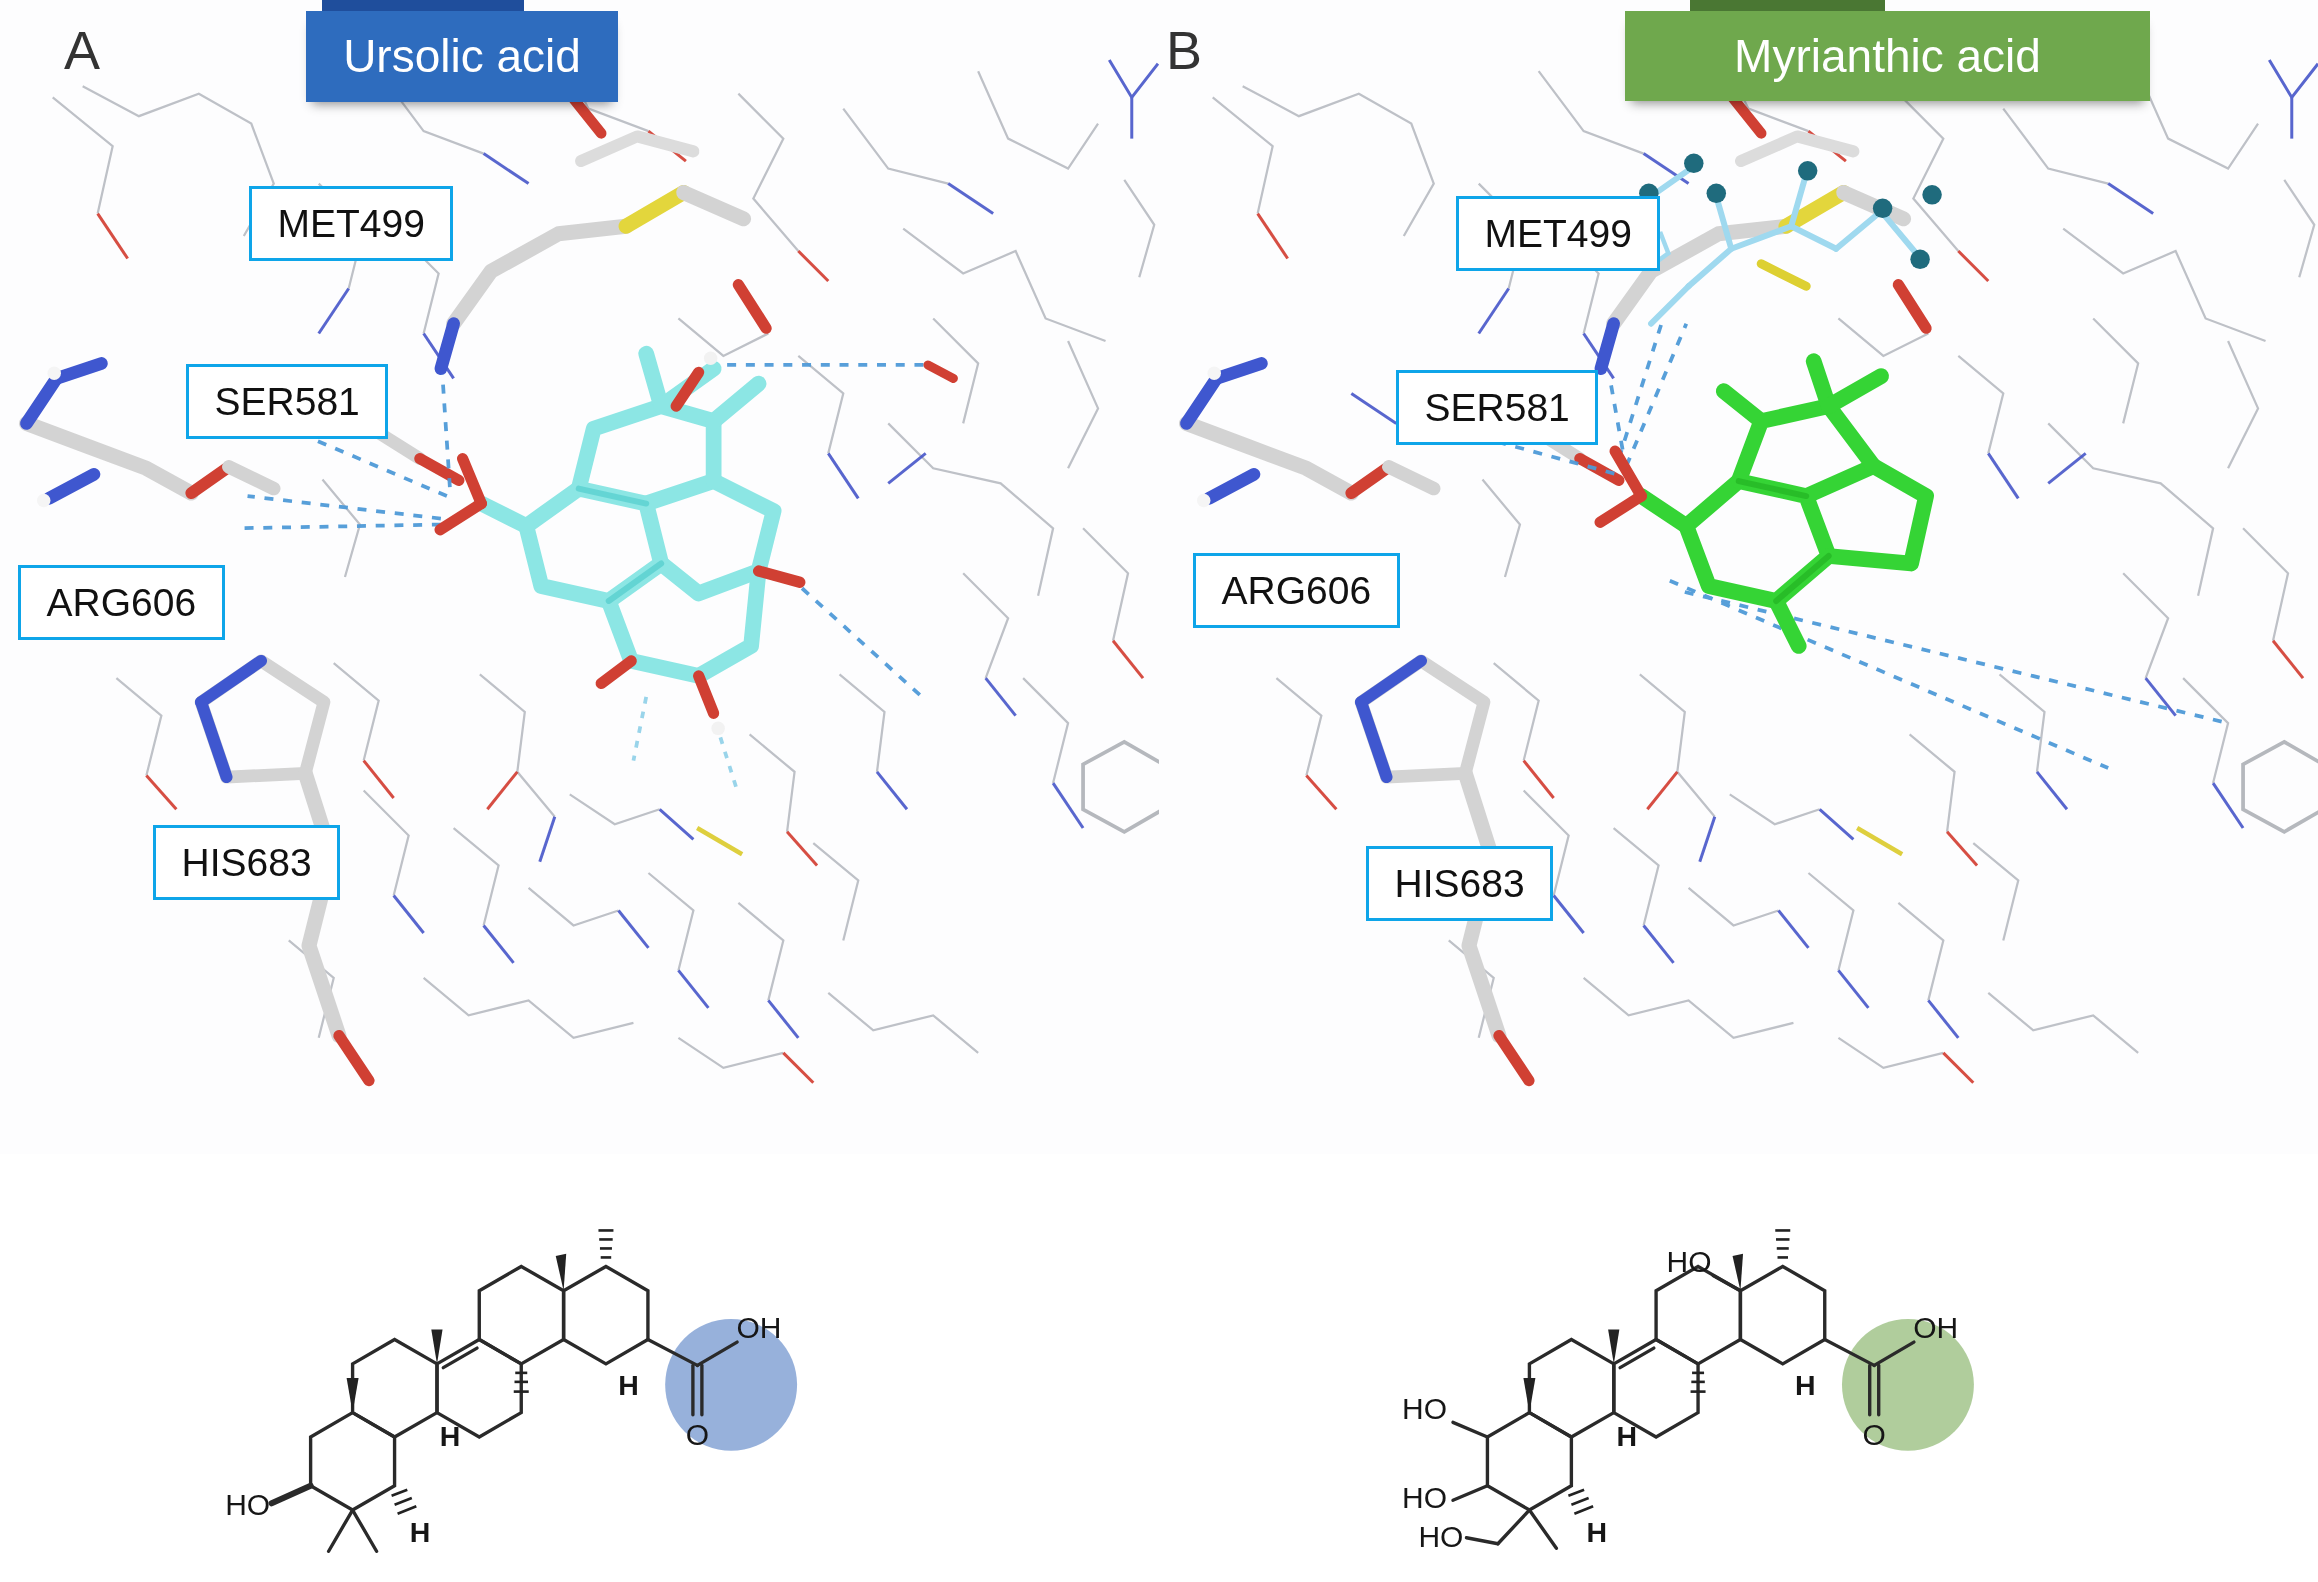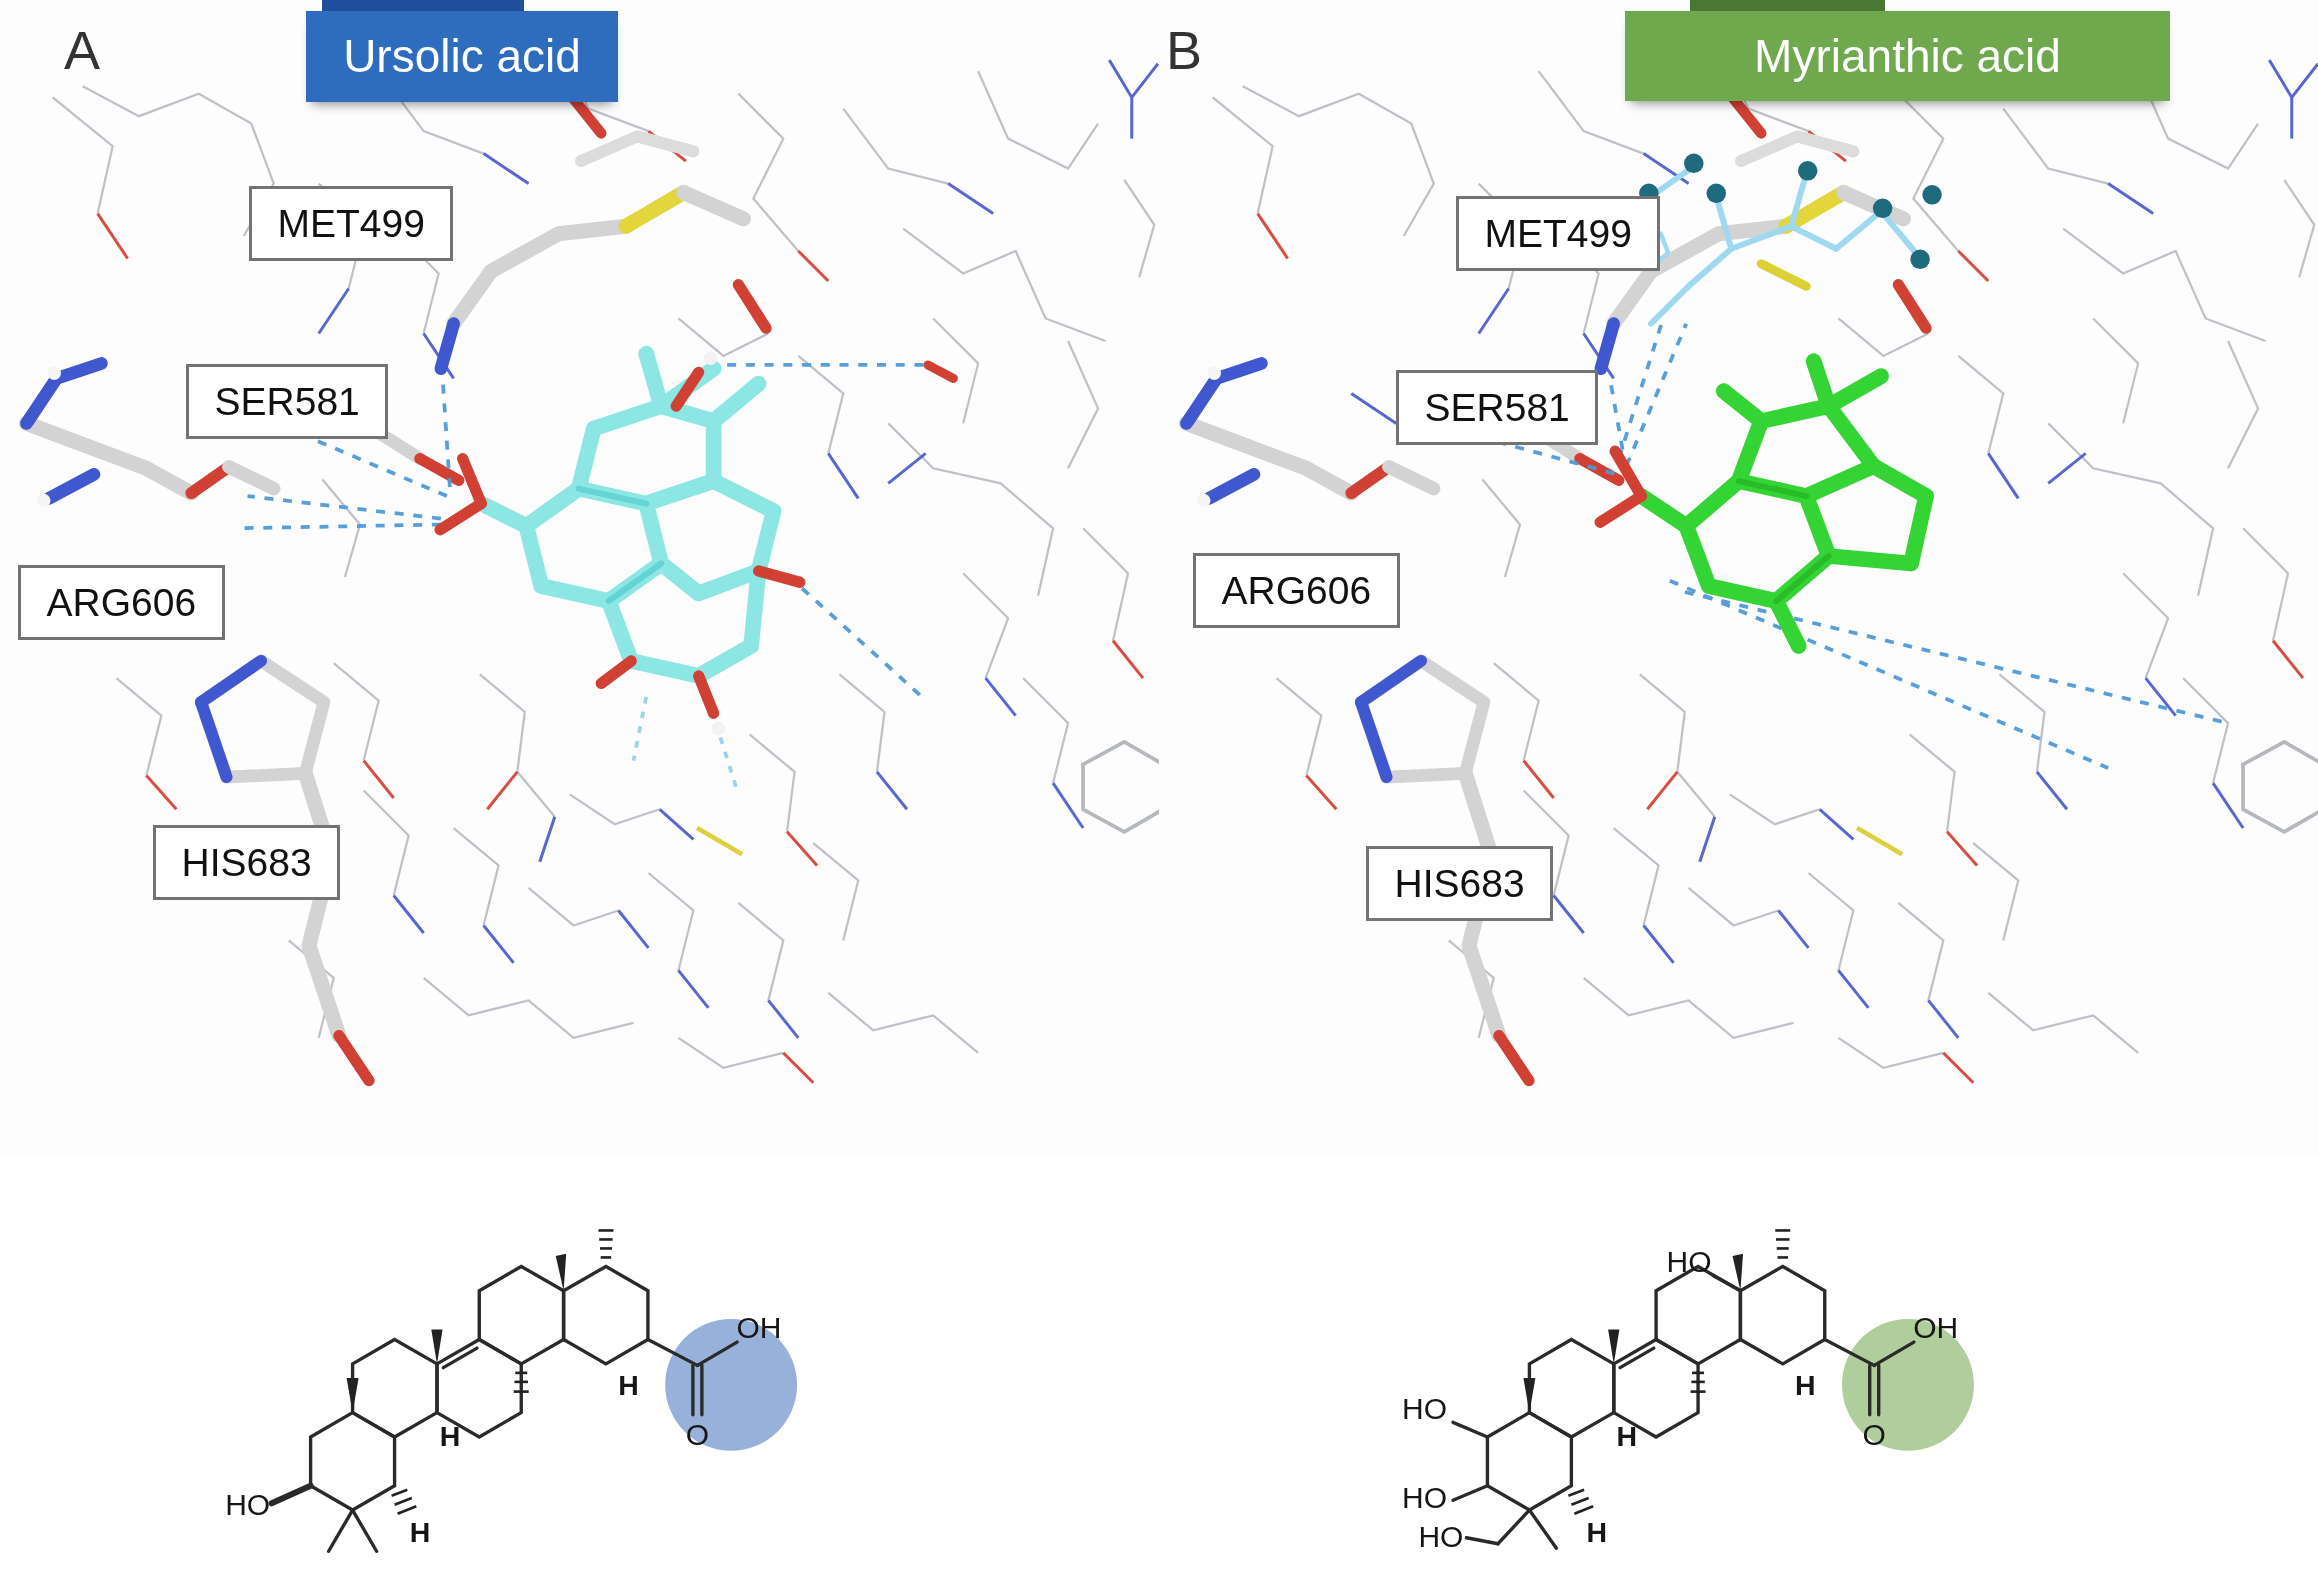--- a/index.html
+++ b/index.html
@@ -7,25 +7,25 @@
         font-family:"Liberation Sans","DejaVu Sans",sans-serif;}
   .dock{position:absolute;left:0;top:0;width:2319px;height:1154px;background:#fdfdfe;}
   .scene{position:absolute;top:0;width:1159px;height:1154px;}
   #scene-a{left:0;}
   #scene-b{left:1160px;}
   .letter{position:absolute;font-size:54px;color:#333;line-height:1;}
   .banner{position:absolute;color:#fff;font-size:46px;line-height:1;
           display:flex;align-items:center;justify-content:center;
           box-shadow:0 7.5px 10.5px -6px rgba(0,0,0,.45);}
   .banner-a{left:306px;top:10.5px;width:312px;height:91px;background:#2e6cbe;}
-  .banner-b{left:1625px;top:10.5px;width:525px;height:90px;background:#6fa84d;padding-left:20px;}
+  .banner-b{left:1625px;top:10.5px;width:525px;height:90px;background:#6fa84d;}
   .strip{position:absolute;top:0;height:12px;}
   .strip-a{left:322px;width:202px;background:#1f4e9c;}
   .strip-b{left:1690px;width:195px;background:#4a7733;}
-  .res{position:absolute;background:#ffffff;border:3px solid #737373;color:#111;
+  .res{position:absolute;background:#ffffff;border:3px solid #0ea5e9;color:#111;
        font-size:39px;line-height:1;padding:15px 25.5px;white-space:nowrap;}
   .structs{position:absolute;left:0;top:1154px;width:2319px;height:428px;}
   text{font-family:"Liberation Sans","DejaVu Sans",sans-serif;}
   .atom-label{font-size:40px;fill:#161616;}
   .h-label{font-size:38px;font-weight:bold;fill:#161616;}
 </style>
 </head>
 <body>
 
 <div class="page">

